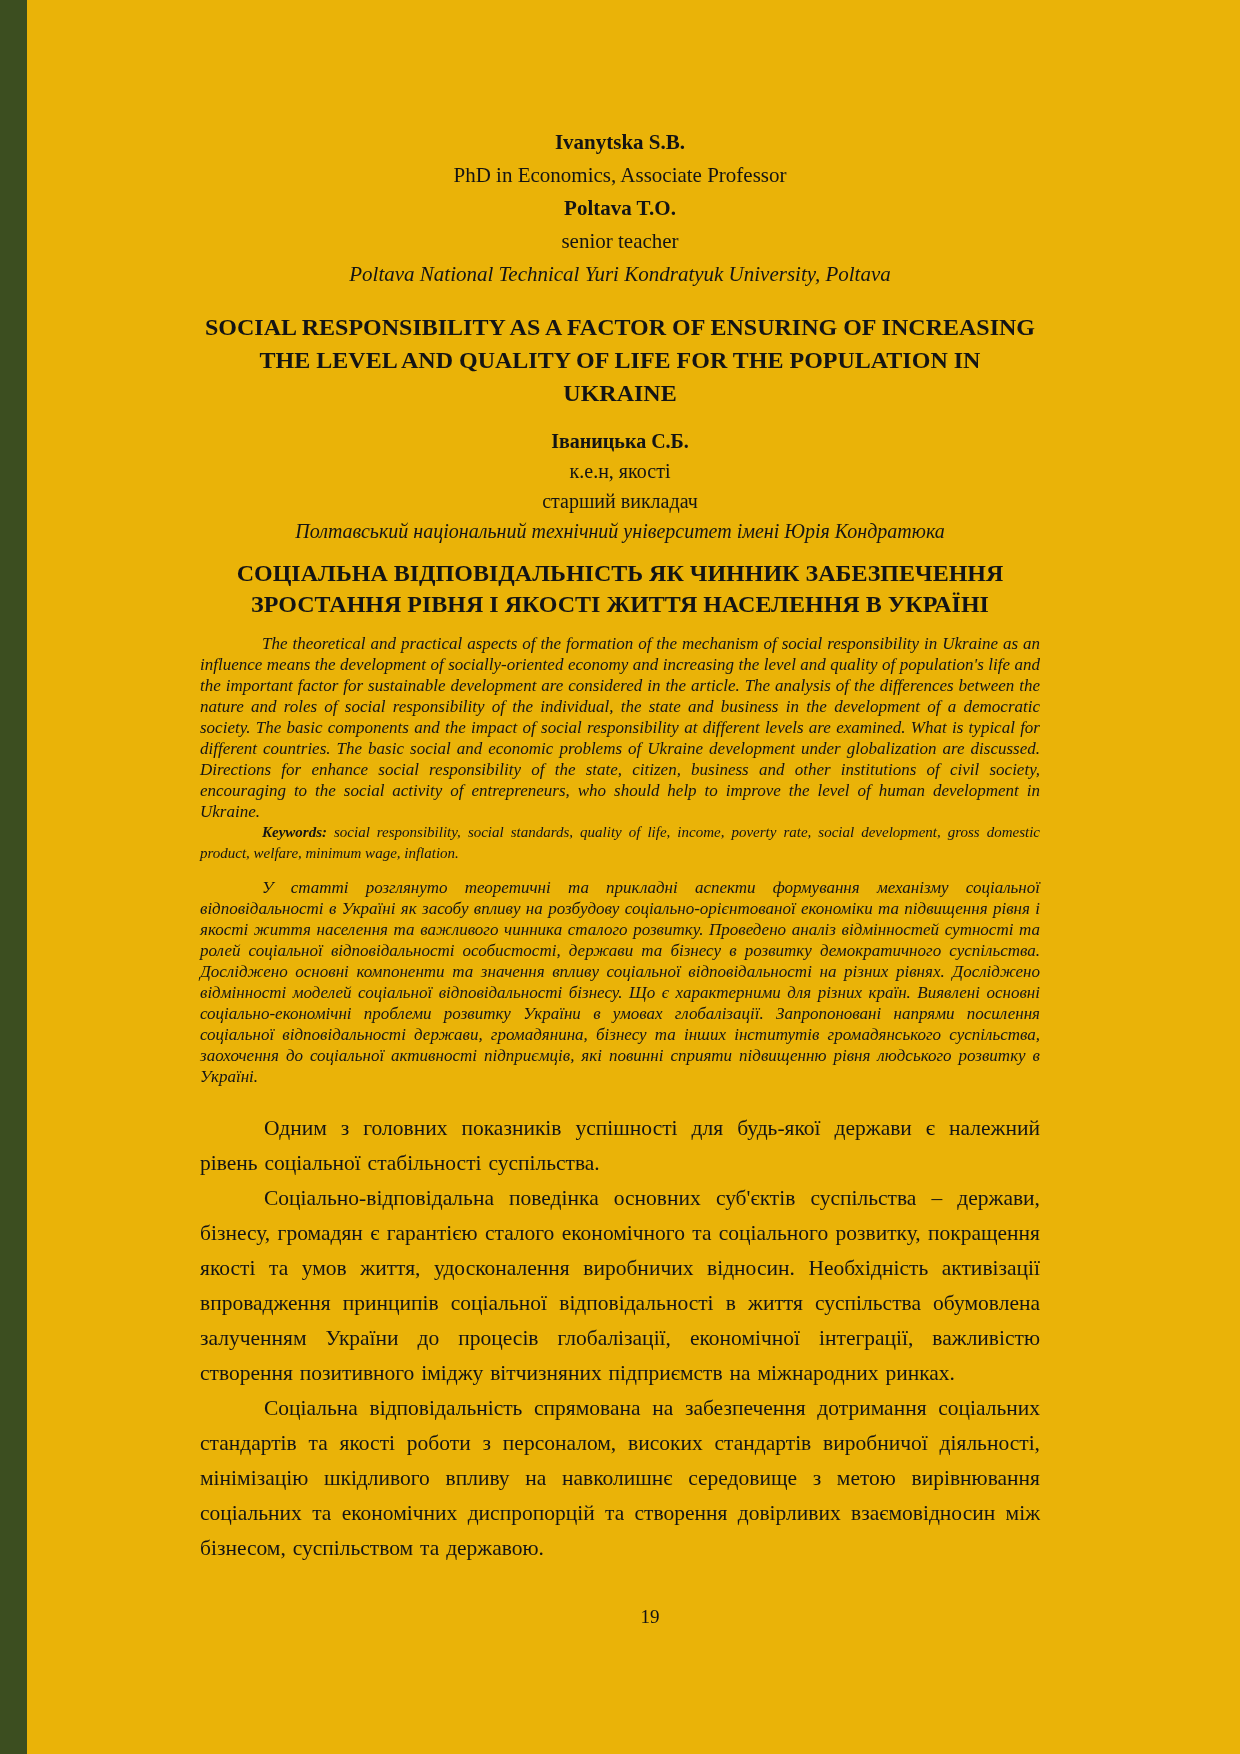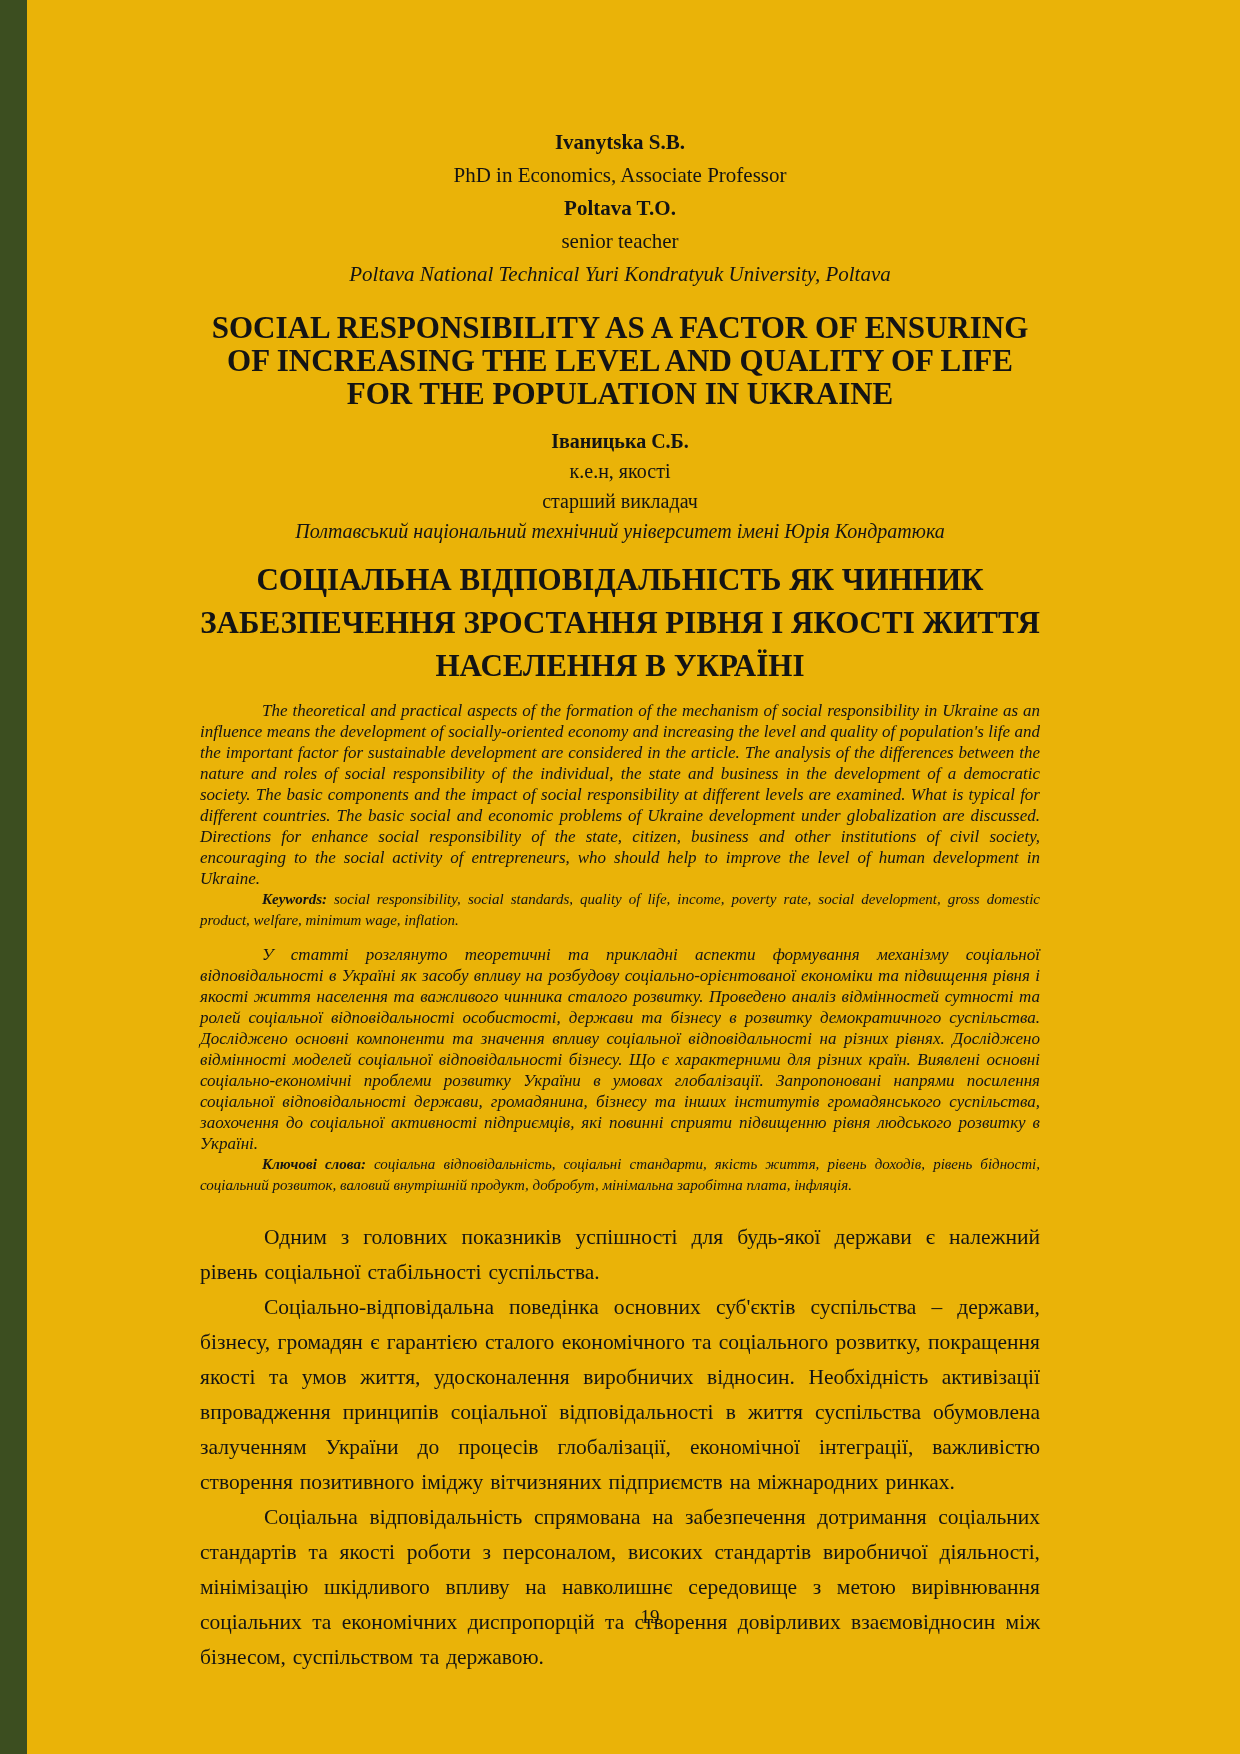--- a/index.html
+++ b/index.html
@@ -19,23 +19,23 @@
   #content {
     position:absolute; left:200px; top:0;
     width:840px;
   }
   .byline-en { margin-top:126px; text-align:center; font-size:21px; line-height:33px; }
   .byline-uk { margin-top:16px;  text-align:center; font-size:20px; line-height:30px; }
   .author-name { font-weight:bold; }
   .affiliation { font-style:italic; }
   .paper-title {
     margin-top:20px; text-align:center;
-    font-weight:bold; font-size:31px; line-height:33px;
+    font-weight:bold; font-size:24px; line-height:33px;
   }
-  .paper-title.uk { margin-top:12px; line-height:43px; }
+  .paper-title.uk { margin-top:12px; line-height:31px; }
   .abstract {
     margin:13px 0 0 0;
     font-style:italic; font-size:17px; line-height:21px;
     text-align:justify; text-indent:62px;
   }
   .kw-line {
     margin:0;
     font-style:italic; font-size:15px; line-height:21px;
     text-align:justify; text-indent:62px;
   }
@@ -79,21 +79,20 @@
     </div>
 
     <div class="paper-title uk">СОЦІАЛЬНА ВІДПОВІДАЛЬНІСТЬ ЯК ЧИННИК ЗАБЕЗПЕЧЕННЯ ЗРОСТАННЯ РІВНЯ І ЯКОСТІ ЖИТТЯ НАСЕЛЕННЯ В УКРАЇНІ</div>
 
     <p class="abstract">The theoretical and practical aspects of the formation of the mechanism of social responsibility in Ukraine as an influence means the development of socially-oriented economy and increasing the level and quality of population's life and the important factor for sustainable development are considered in the article. The analysis of the differences between the nature and roles of social responsibility of the individual, the state and business in the development of a democratic society. The basic components and the impact of social responsibility at different levels are examined. What is typical for different countries. The basic social and economic problems of Ukraine development under globalization are discussed. Directions for enhance social responsibility of the state, citizen, business and other institutions of civil society, encouraging to the social activity of entrepreneurs, who should help to improve the level of human development in Ukraine.</p>
 
     <p class="kw-line"><span class="kw-label">Keywords:</span><span> social responsibility, social standards, quality of life, income, poverty rate, social development, gross domestic product, welfare, minimum wage, inflation.</span></p>
 
     <p class="abstract">У статті розглянуто теоретичні та прикладні аспекти формування механізму соціальної відповідальності в Україні як засобу впливу на розбудову соціально-орієнтованої економіки та підвищення рівня і якості життя населення та важливого чинника сталого розвитку. Проведено аналіз відмінностей сутності та ролей соціальної відповідальності особистості, держави та бізнесу в розвитку демократичного суспільства. Досліджено основні компоненти та значення впливу соціальної відповідальності на різних рівнях. Досліджено відмінності моделей соціальної відповідальності бізнесу. Що є характерними для різних країн. Виявлені основні соціально-економічні проблеми розвитку України в умовах глобалізації. Запропоновані напрями посилення соціальної відповідальності держави, громадянина, бізнесу та інших інститутів громадянського суспільства, заохочення до соціальної активності підприємців, які повинні сприяти підвищенню рівня людського розвитку в Україні.</p>
 
-    <p class="kw-line"><span class="kw-label">Ключові слова:</span><span> соціальна відповідальність, соціальні стандарти, якість життя, рівень доходів, рівень бідності, соціальний розвиток, валовий внутрішній продукт, добробут, мінімальна заробітна плата, інфляція.</span></p>
 
     <div class="body-text">
       <p>Одним з головних показників успішності для будь-якої держави є належний рівень соціальної стабільності суспільства.</p>
       <p>Соціально-відповідальна поведінка основних суб'єктів суспільства – держави, бізнесу, громадян є гарантією сталого економічного та соціального розвитку, покращення якості та умов життя, удосконалення виробничих відносин. Необхідність активізації впровадження принципів соціальної відповідальності в життя суспільства обумовлена залученням України до процесів глобалізації, економічної інтеграції, важливістю створення позитивного іміджу вітчизняних підприємств на міжнародних ринках.</p>
       <p>Соціальна відповідальність спрямована на забезпечення дотримання соціальних стандартів та якості роботи з персоналом, високих стандартів виробничої діяльності, мінімізацію шкідливого впливу на навколишнє середовище з метою вирівнювання соціальних та економічних диспропорцій та створення довірливих взаємовідносин між бізнесом, суспільством та державою.</p>
     </div>
 
   </div>
 
   <div id="page-number">19</div>

